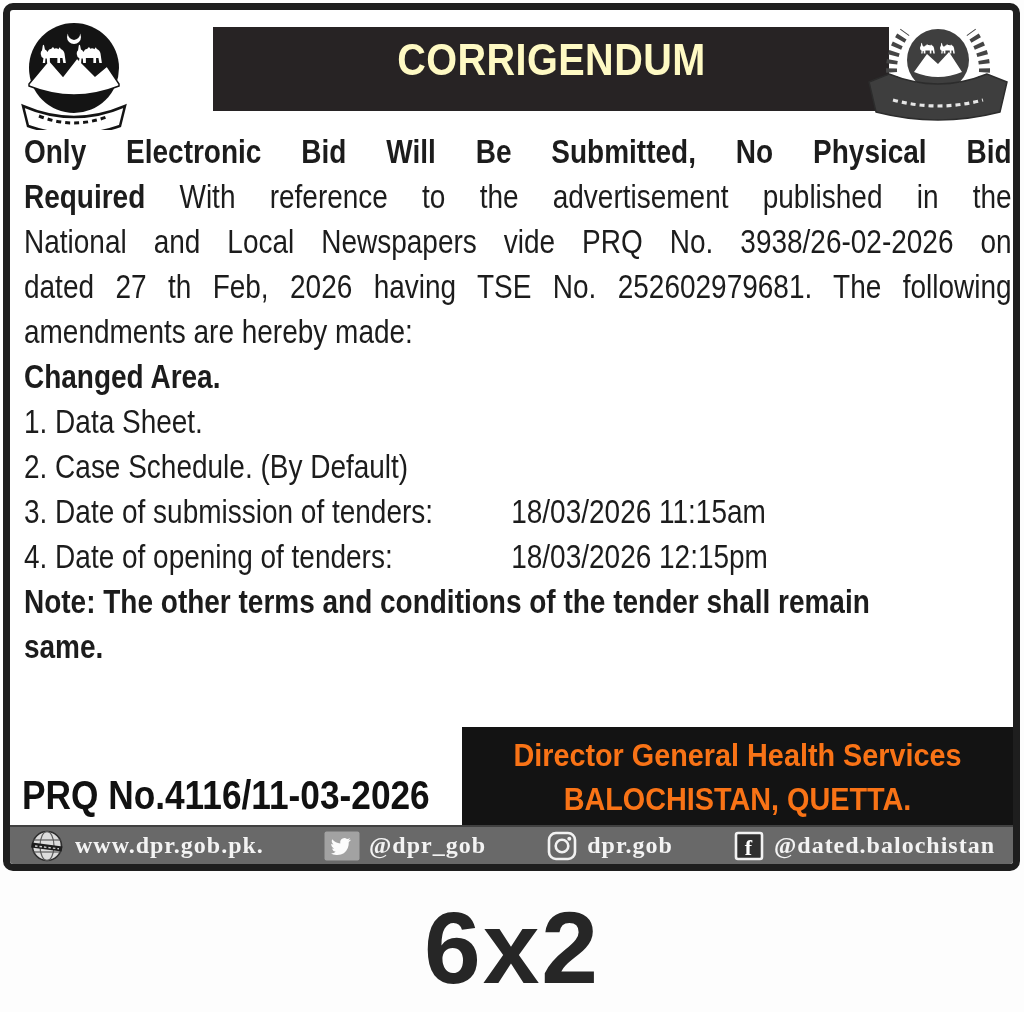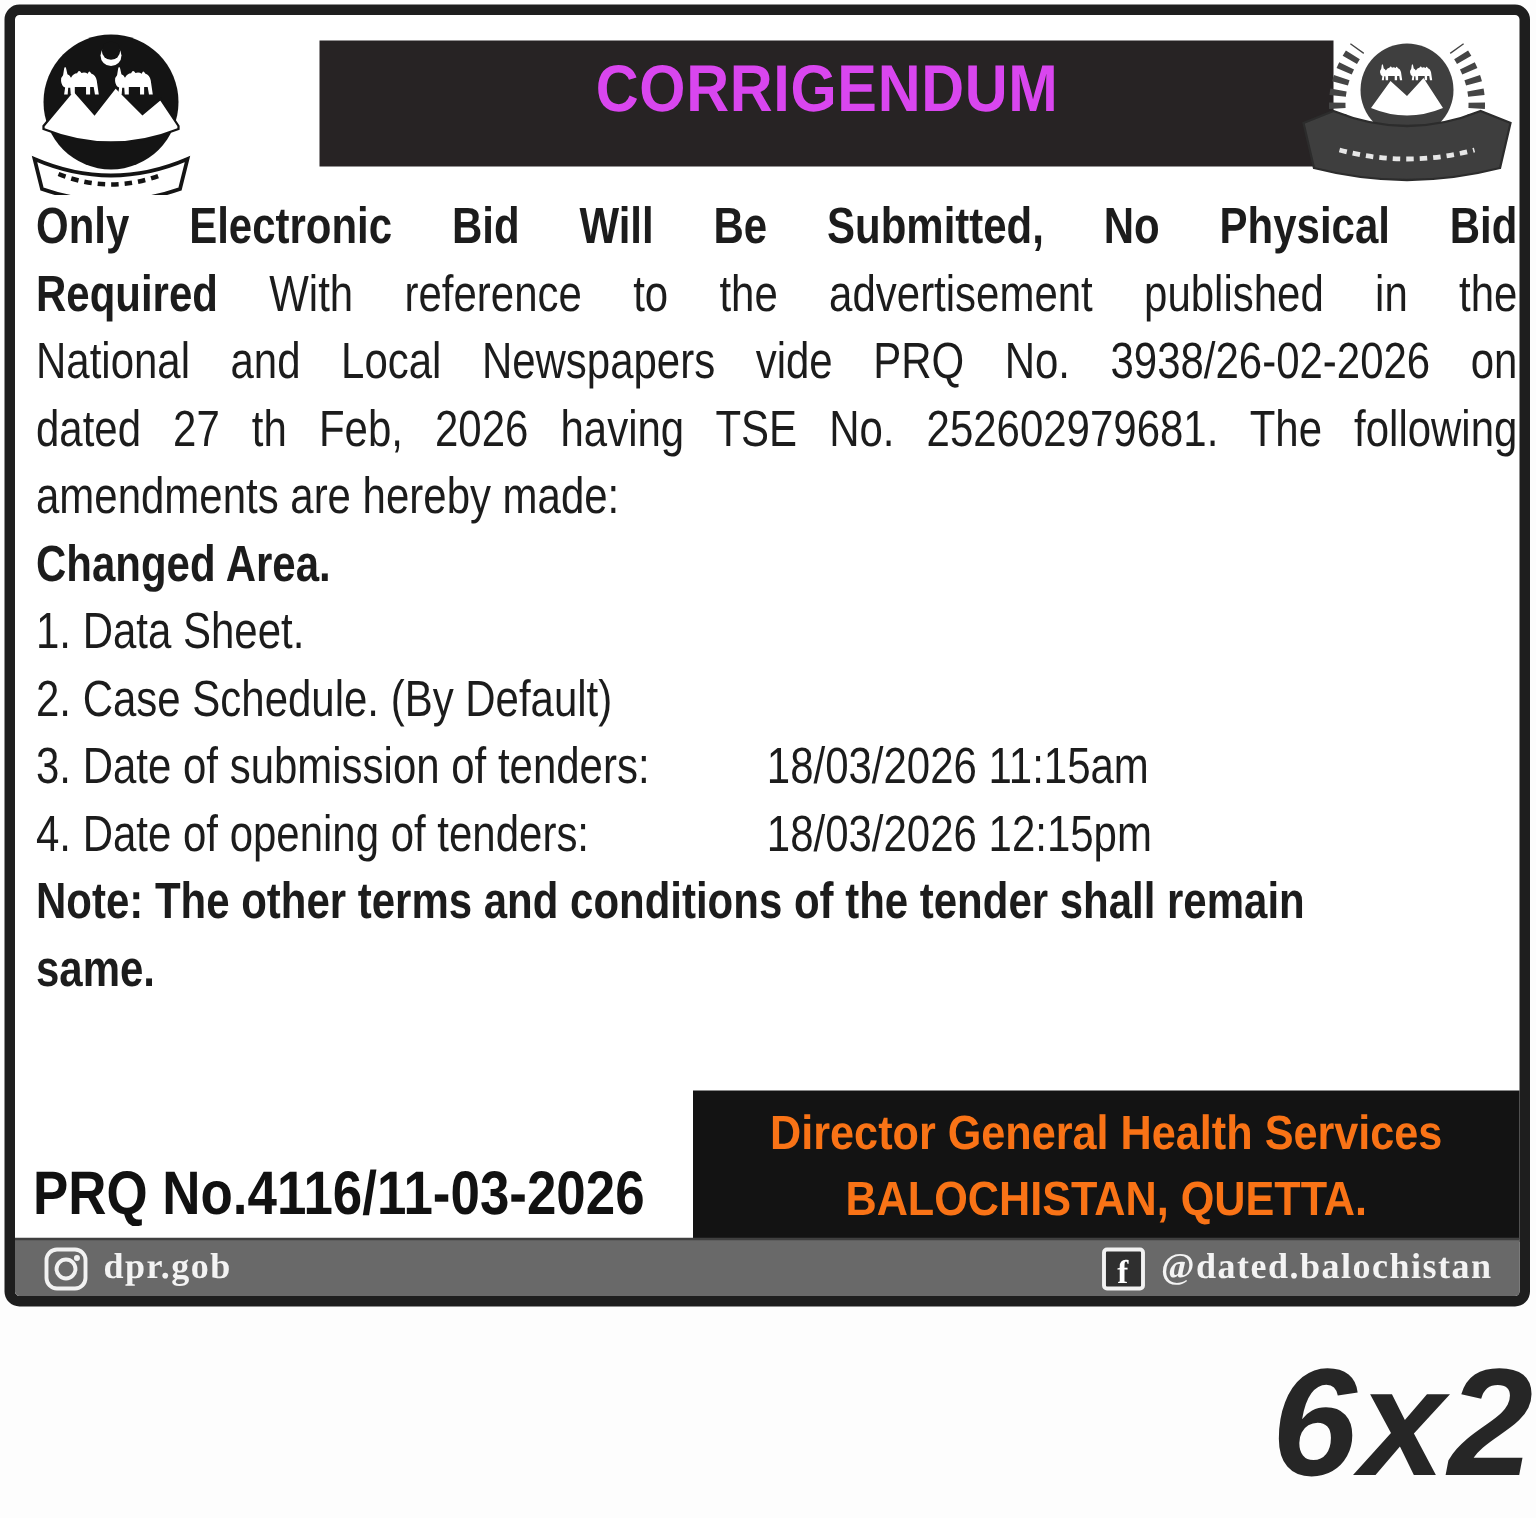--- a/index.html
+++ b/index.html
@@ -7,21 +7,21 @@
   .stage { position:relative; width:1024px; height:1012px; background:#fdfdfd; overflow:hidden; }
 
   
   .frame { position:absolute; left:3px; top:3px; width:1017px; height:868px;
            box-sizing:border-box; border:7px solid #1e1e1e; border-radius:10px; background:#ffffff; }
 
   .logo-left  { position:absolute; left:5px;  top:12px; width:118px; height:108px; }
   .logo-right { position:absolute; left:853px; top:2px; width:150px; height:116px; }
 
   .title-bar { position:absolute; left:203px; top:17px; width:676px; height:84px;
-               background:#272324; color:#d946ef; text-align:center; }
+               background:#272324; color:#fef9c3; text-align:center; }
   .title-text { display:inline-block; margin-top:8px; font-size:44px; font-weight:bold;
                 letter-spacing:.5px; transform:scaleX(.9); transform-origin:50% 0; white-space:nowrap; }
 
   
   .content { position:absolute; left:14px; top:119px; width:1200px;
              transform:scaleX(.823); transform-origin:0 0;
              font-size:34px; line-height:45px; color:#1c1c1c; }
   .jline { text-align:justify; text-align-last:justify; height:45px; overflow:hidden; }
   .pline { height:45px; }
   .b { font-weight:bold; }
@@ -37,22 +37,22 @@
                 transform:scaleX(.9); transform-origin:50% 0; white-space:nowrap; }
 
   .social { position:absolute; left:0; bottom:0; width:100%; height:39px; background:#696969;
             box-sizing:border-box; border-top:2px solid #404040; border-radius:0 0 3px 3px;
             display:flex; align-items:center; justify-content:space-between; padding:0 18px;
             font-family:"Liberation Serif", serif; font-weight:bold; font-size:24px;
             color:#f3f3f3; letter-spacing:1px; }
   .sgroup { display:flex; align-items:center; gap:9px; white-space:nowrap; }
   .sgroup svg { display:block; }
 
-  .size-tag { position:absolute; left:0; top:898px; width:1024px; text-align:right;
-              font-size:102px; line-height:100px; font-weight:bold; letter-spacing:2px; color:#262626;font-style:italic; }
+  .size-tag { position:absolute; left:0; top:898px; width:1024px; text-align:center;
+              font-size:102px; line-height:100px; font-weight:bold; letter-spacing:2px; color:#262626; }
 </style>
 </head>
 <body>
 
 <div class="stage">
   <div class="frame">
 
     <svg class="logo-left" viewBox="0 0 118 108">
       <defs>
         <path id="camL" d="M2.2 13.5 L2.6 10.8 Q1.2 10.2 1 8.2 Q0.9 6.8 1.8 6 L2.2 3.4 Q2.5 2.2 3 3.3 L3.5 5.6 Q4.4 5.9 4.9 7 Q5.8 5.2 7.3 5.2 Q8 3.4 9 5.1 Q10.3 4.6 11.5 5.4 Q12 3.6 12.8 5.3 Q14.6 5.9 15 8 L15.8 13.5 L14.3 13.5 L13.8 10.6 L12.4 10.6 L12.4 13.5 L10.8 13.5 L10.8 10.6 L6.4 10.6 L6.4 13.5 L4.8 13.5 L4.6 10.9 L3.8 10.9 L3.6 13.5 Z"></path>
@@ -123,20 +123,38 @@
 
     <div class="dghs">
       <div class="dghs-inner">
         <div>Director General Health Services</div>
         <div>BALOCHISTAN, QUETTA.</div>
       </div>
     </div>
 
     <div class="social">
       <div class="sgroup">
+        <svg width="38" height="34" viewBox="0 0 38 34">
+          <circle cx="19" cy="17" r="14.5" fill="#dcdcdc" stroke="#2e2e2e" stroke-width="1.6"></circle>
+          <ellipse cx="19" cy="17" rx="7" ry="14.5" fill="none" stroke="#5a5a5a" stroke-width="1.2"></ellipse>
+          <line x1="5.5" y1="11" x2="32.5" y2="11" stroke="#5a5a5a" stroke-width="1.2"></line>
+          <line x1="5.5" y1="23" x2="32.5" y2="23" stroke="#5a5a5a" stroke-width="1.2"></line>
+          <path d="M4 13.5 L34.5 17.5 L33.5 22.5 L3 18.5 Z" fill="#1d1d1d"></path>
+          <line x1="7" y1="17" x2="31" y2="19.8" stroke="#cfcfcf" stroke-width="1.4" stroke-dasharray="2.5 2"></line>
+        </svg>
+        <span>www.dpr.gob.pk.</span>
+      </div>
+      <div class="sgroup">
+        <svg width="36" height="30" viewBox="0 0 36 30">
+          <rect x="0.5" y="0.5" width="35" height="29" rx="2" fill="#a2a2a2"></rect>
+          <path transform="translate(6 3) scale(1.05)" fill="#fcfcfc" d="M6 20 Q2.5 20 1 18.6 Q4 18.4 5.4 17 Q2.6 16.3 1.8 13.8 Q2.9 14.1 3.8 13.8 Q1 12.3 1.2 9.4 Q2.2 10 3.3 10.1 Q0.8 7.9 2.1 5.1 Q5.3 8.7 9.8 9 Q9.2 5.7 12 4.3 Q14.2 3.2 16.2 4.8 Q17.7 4.5 19 3.8 Q18.6 5.3 17.3 6.1 Q18.8 5.9 20 5.5 Q19.2 6.8 17.9 7.7 Q18.2 14.7 13.1 18.3 Q10.2 20.3 6 20 Z"></path>
+        </svg>
+        <span>@dpr_gob</span>
+      </div>
+      <div class="sgroup">
         <svg width="32" height="32" viewBox="0 0 32 32">
           <rect x="3" y="3" width="26" height="26" rx="7" fill="none" stroke="#f2f2f2" stroke-width="2.6"></rect>
           <circle cx="16" cy="16" r="6.3" fill="none" stroke="#f2f2f2" stroke-width="2.6"></circle>
           <circle cx="23.3" cy="8.7" r="2" fill="#f2f2f2"></circle>
         </svg>
         <span>dpr.gob</span>
       </div>
       <div class="sgroup">
         <svg width="32" height="32" viewBox="0 0 32 32">
           <rect x="3" y="3" width="26" height="26" rx="2" fill="#2f2f2f" stroke="#f2f2f2" stroke-width="2.6"></rect>

